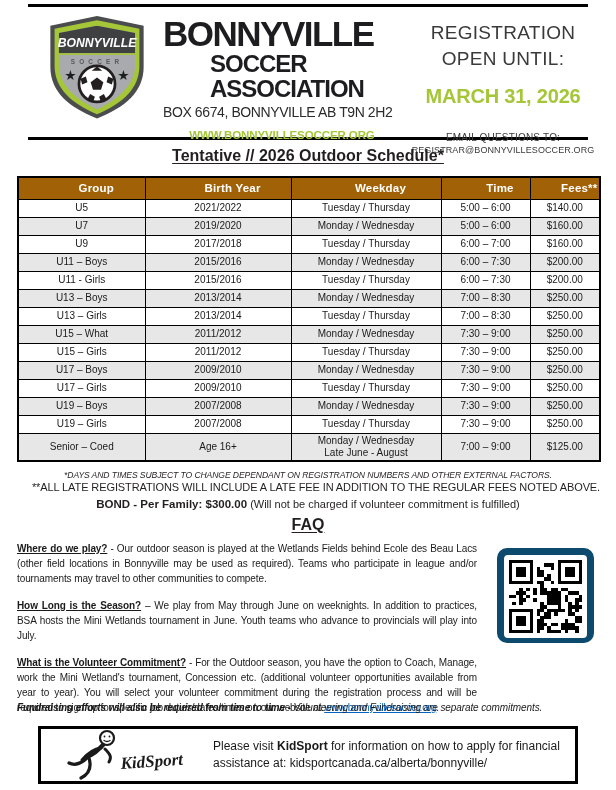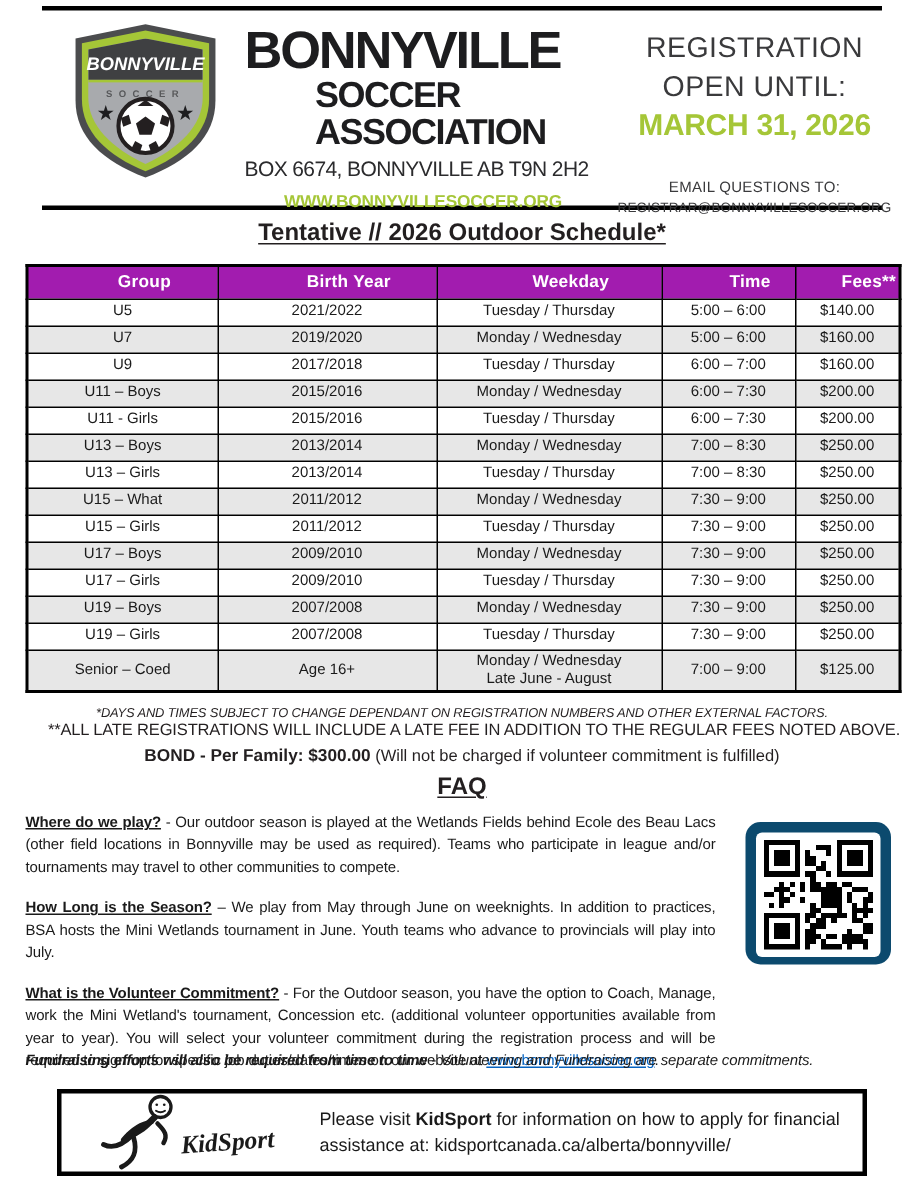--- a/index.html
+++ b/index.html
@@ -14,31 +14,31 @@
   
   .logo-wrap { position:absolute; left:44px; top:13px; width:106px; height:108px; }
   .head-center { position:absolute; left:163px; top:16px; width:240px; }
   .org-line1 { font-size:35px; font-weight:800; letter-spacing:-1.5px; line-height:1.0; color:#1d1d1f; }
   .org-line2 { font-size:24px; font-weight:800; letter-spacing:-1px; line-height:1.05; color:#1d1d1f;margin-left:47px; }
   .org-addr  { font-size:14px; letter-spacing:-0.4px; margin-top:3px; color:#2b2b2d; }
   .register-block { margin-top:7px; text-align:center; width:238px; }
   .reg-label, .reg-url { font-size:11.5px; font-weight:bold; letter-spacing:-0.1px; line-height:1.5; }
   .head-right { position:absolute; left:405px; top:20px; width:196px; text-align:center; }
   .reg-open { font-size:19px; letter-spacing:0.3px; color:#3a3a3c; line-height:1.35; }
-  .deadline { font-size:20px; font-weight:bold; letter-spacing:-0.2px; margin-top:2px; }
+  .deadline { font-size:20px; font-weight:bold; letter-spacing:-0.2px; margin-top:14px; }
   .email-label { font-size:10px; color:#3a3a3c; margin-top:24px; letter-spacing:0.2px; }
   .email-addr  { font-size:9px; color:#3a3a3c; margin-top:2px; letter-spacing:0.1px; }
 
   
   .sched-title { position:absolute; top:147px; left:0; right:0; text-align:center;
     font-size:16px; font-weight:bold; }
   .sched-title span { text-decoration:underline; text-underline-offset:2px; }
   .sched-table { position:absolute; top:176px; left:17px; width:582px;
     border-collapse:collapse; border:2px solid #000; table-layout:fixed; }
-  .sched-table th { background:#a21caf; color:#fff; font-size:11.5px; font-weight:bold;
+  .sched-table th { background:#a16207; color:#fff; font-size:11.5px; font-weight:bold;
     height:22px; border:1px solid #000; letter-spacing:0.2px;padding-left:29px; }
   .sched-table td { border:1px solid #000; text-align:center; font-size:10px;
     height:18px; line-height:12px; white-space:pre-line; color:#1a1a1a; padding:1px 2px; }
   .sched-table tbody tr:nth-child(even) td { background:#e7e7e7; }
   .footnote1 { position:absolute; top:470px; left:0; right:0; text-align:center;
     font-size:8.6px; font-style:italic; letter-spacing:-0.1px; }
   .footnote2 { position:absolute; top:481px; left:16px; right:0; text-align:center;
     font-size:11px; letter-spacing:-0.1px; }
   .bond-line { position:absolute; top:498px; left:0; right:0; text-align:center; font-size:11px; }
   .bond-line b { font-size:11.5px; }

